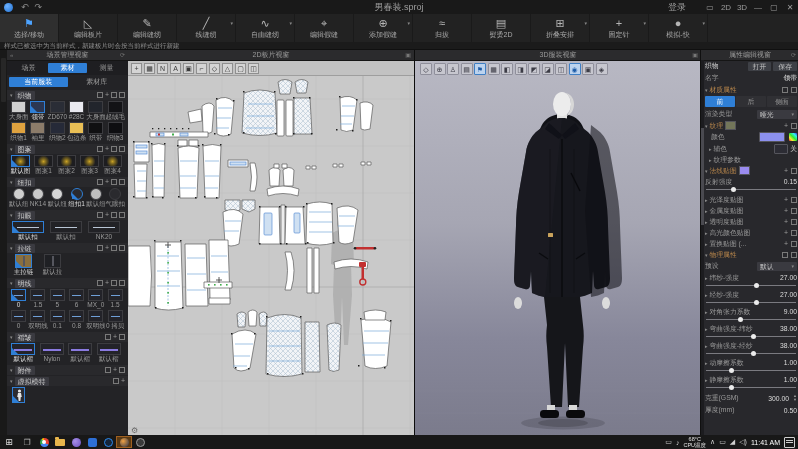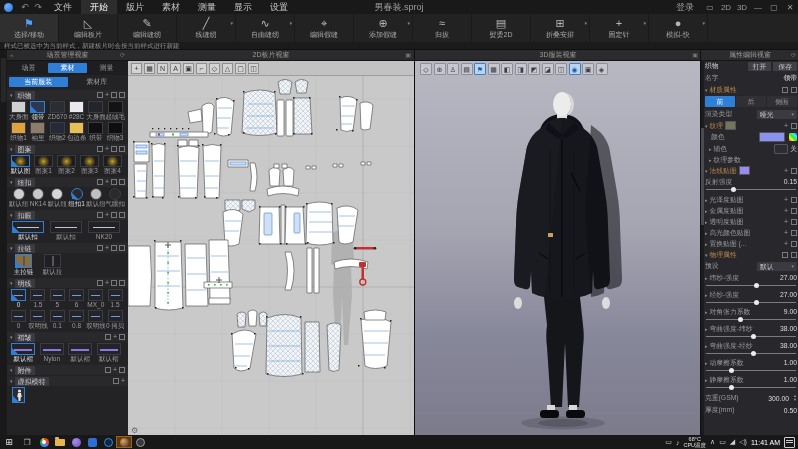--- a/index.html
+++ b/index.html
@@ -8,21 +8,21 @@
        -webkit-font-smoothing:antialiased;cursor:default;}
   .abs{position:absolute;}
   
   .titlebar{left:0;top:0;width:798px;height:14px;background:#191919;display:flex;align-items:center;font-size:9px;color:#c2c2c2;}
   .logo{width:9px;height:9px;border-radius:50%;background:radial-gradient(circle at 35% 35%,#6db2ff,#1f6fd0);margin:0 5px 0 4px;}
   .histbtn{color:#8a8a8a;font-size:9px;margin:0 3px;}
   .menu{padding:0 9px;height:14px;line-height:14px;}
   .menu.sel{background:#2d2d2d;color:#fff;}
   .tb-title{position:absolute;left:0;right:0;text-align:center;color:#9d9d9d;pointer-events:none;}
   .tb-right{margin-left:auto;display:flex;align-items:center;z-index:2;}
-  .login{color:#9d9d9d;margin-right:8px;}
+  .login{color:#9d9d9d;margin-right:16px;}
   .winbtn{width:16px;text-align:center;color:#9a9a9a;font-size:8px;}
   
   .ribbon{left:0;top:14px;width:798px;height:28px;background:#222;border-bottom:1px solid #101010;display:flex;}
   .rtool{min-width:50px;padding:1px 4px 0;display:flex;flex-direction:column;align-items:center;justify-content:center;border-right:1px solid #1a1a1a;position:relative;}
   .rtool .ricon{font-size:11px;line-height:12px;color:#b5b5b5;}
   .rtool .rlabel{font-size:7px;color:#a9a9a9;white-space:nowrap;margin-top:1px;}
   .rtool.sel{background:#2f2f2f;}
   .rtool.sel .ricon{color:#4da3ff;}
   .rtool .rcaret{display:none;position:absolute;right:2px;top:6px;font-size:5px;color:#888;}
   .rtool.dd .rcaret{display:block;}
@@ -127,30 +127,20 @@
   .notif{width:9px;height:9px;border:1px solid #cfcfcf;border-radius:1px;position:relative;}
   .notif::after{content:"";position:absolute;left:1px;top:2px;right:1px;height:1px;background:#cfcfcf;box-shadow:0 2px 0 #cfcfcf;}
 </style>
 </head>
 <body>
 
 <div class="abs titlebar">
   <div class="logo"></div>
   <span class="histbtn">↶</span>
   <span class="histbtn">↷</span>
-  <div style="display:flex;z-index:2">
-
-  <span class="menu">文件</span>
-      <span class="menu sel">开始</span>
-      <span class="menu">版片</span>
-      <span class="menu">素材</span>
-      <span class="menu">测量</span>
-      <span class="menu">显示</span>
-      <span class="menu">设置</span>
-    </div>
   <div class="tb-title">男春装.sproj</div>
   <div class="tb-right">
     <span class="login">登录</span>
     <span class="winbtn">▭</span>
     <span class="winbtn">2D</span>
     <span class="winbtn">3D</span>
     <span class="winbtn">—</span>
     <span class="winbtn">▢</span>
     <span class="winbtn close">✕</span>
   </div>

